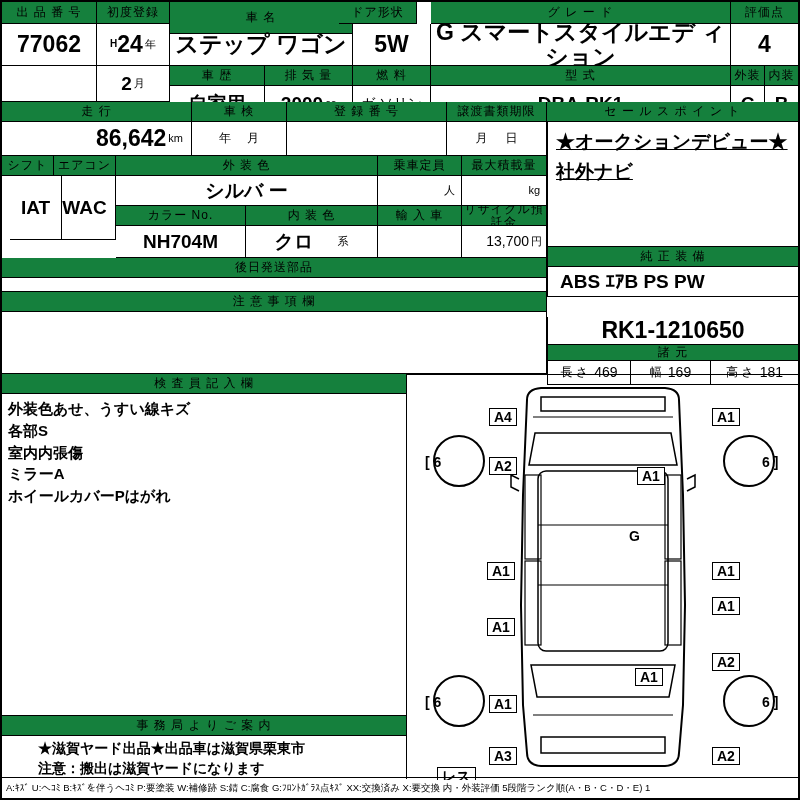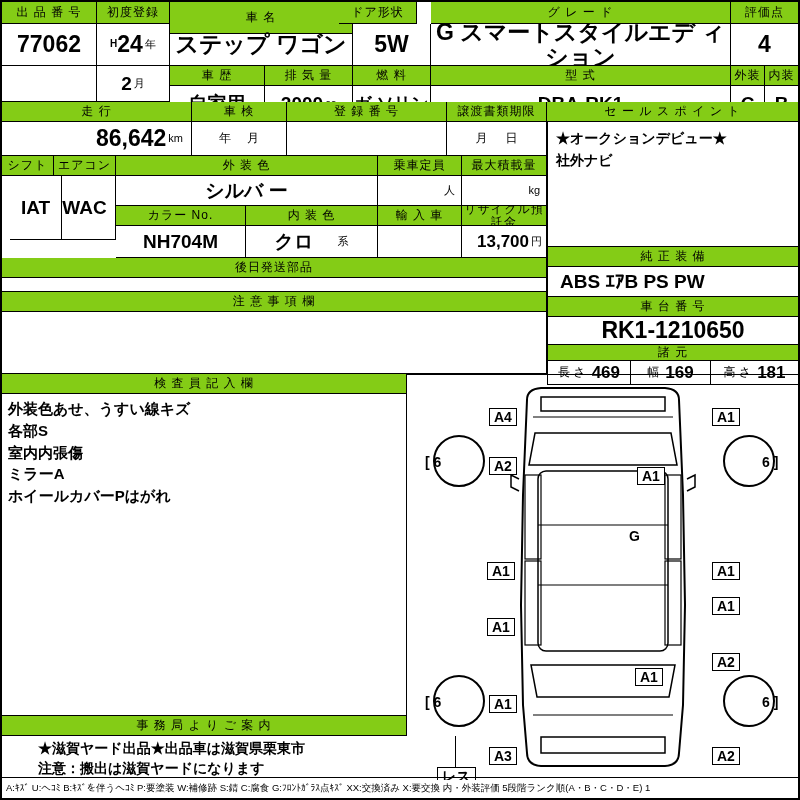--- a/index.html
+++ b/index.html
@@ -28,25 +28,25 @@
     justify-content: center;
     text-align: center;
     overflow: hidden;
     line-height: 1.05;
   }
   .bt { border-top: 1.5px solid #000; }
   .bb { border-bottom: 1.5px solid #000; }
   .bl { border-left: 1.5px solid #000; }
   .br { border-right: 1.5px solid #000; }
   .hdr {
-    background: #84cc16;
+    background: #15803d;
     font-size: 12px;
     letter-spacing: 1px;
   }
-  .val { font-size: 17px; font-weight: bold; }
+  .val { font-size: 14px; font-weight: normal; }
   .big { font-size: 23px; font-weight: bold; }
   .mid { font-size: 19px; font-weight: bold; }
   .sm { font-size: 12px; }
   .left { justify-content: flex-start; padding-left: 5px; text-align: left; }
   .unit { font-size: 11px; font-weight: normal; margin-left: 2px; }
   .sup { font-size: 10px; vertical-align: super; font-weight: bold;}
 
   .notes {
     align-items: flex-start;
     justify-content: flex-start;
@@ -55,24 +55,25 @@
     font-size: 15px;
     font-weight: bold;
     line-height: 1.45;
     white-space: pre-line;
   }
   .pointlist {
     align-items: flex-start;
     justify-content: flex-start;
     text-align: left;
     padding: 5px 8px;
-    font-size: 14px;
+    font-size: 19px;
     font-weight: bold;
     line-height: 1.6;
     white-space: pre-line;
+    text-decoration: underline;
   }
   .footer-note {
     align-items: flex-start;
     justify-content: flex-start;
     text-align: left;
     padding: 3px 6px;
     font-size: 14px;
     font-weight: bold;
     line-height: 1.4;
     white-space: pre-line;
@@ -224,21 +225,20 @@
 
   <div class="cell bl bb mid left" style="left:545px;top:265px;width:251px;height:30px;padding-left:12px;">ABS ｴｱB PS PW</div>
   <div class="cell hdr bl bb" style="left:545px;top:245px;width:251px;height:20px;">純 正 装 備</div>
 
   <div class="cell hdr br bb" style="left:0;top:256px;width:545px;height:20px;">後日発送部品</div>
   <div class="cell br bb" style="left:0;top:276px;width:545px;height:14px;"></div>
 
   <div class="cell hdr br bb" style="left:0;top:290px;width:545px;height:20px;">注 意 事 項 欄</div>
   <div class="cell br bb notes" style="left:0;top:310px;width:545px;height:62px;"></div>
 
-  <div class="cell hdr bl bb" style="left:545px;top:295px;width:251px;height:20px;">車 台 番 号</div>
   <div class="cell bl bb big" style="left:545px;top:315px;width:251px;height:28px;">RK1-1210650</div>
 
   <div class="cell hdr bl bb" style="left:545px;top:343px;width:251px;height:16px;">諸 元</div>
   <div class="cell bl br bb sm" style="left:545px;top:359px;width:84px;height:24px;">
     <span class="sm" style="margin-right:6px;">長 さ</span>
     <span class="val">469</span>
   </div>
   <div class="cell br bb sm" style="left:629px;top:359px;width:80px;height:24px;">
     <span class="sm" style="margin-right:6px;">幅</span>
     <span class="val">169</span>
@@ -249,21 +249,21 @@
   </div>
 
   <div class="cell hdr br bb" style="left:0;top:372px;width:405px;height:20px;">検 査 員 記 入 欄</div>
   <div class="cell br bb notes" style="left:0;top:392px;width:405px;height:322px;">外装色あせ、うすい線キズ
 各部S
 室内内張傷
 ミラーA
 ホイールカバーPはがれ</div>
 
   <div class="cell hdr br bb" style="left:0;top:714px;width:405px;height:20px;">事 務 局 よ り ご 案 内</div>
-  <div class="cell br footer-note" style="left:0;top:734px;width:454px;height:43px;padding-left:36px;">★滋賀ヤード出品★出品車は滋賀県栗東市
+  <div class="cell br footer-note" style="left:0;top:734px;width:405px;height:43px;padding-left:36px;">★滋賀ヤード出品★出品車は滋賀県栗東市
 注意：搬出は滋賀ヤードになります</div>
 
   <div id="diagram" style="left:405px;top:372px;width:391px;height:405px;border-top:1.5px solid #000;">
 
     <svg width="391" height="405" viewBox="0 0 391 405" style="position:absolute;left:0;top:0;">
 
       <path d="M120 25 Q120 14 134 13 L258 13 Q272 14 272 25 L276 120 L278 230 L276 330 L272 378 Q272 390 258 391 L134 391 Q120 390 120 378 L116 330 L114 230 L116 120 Z" fill="none" stroke="#000" stroke-width="2"></path>
 
       <rect x="134" y="22" width="124" height="14" fill="none" stroke="#000" stroke-width="1.5"></rect>
 

